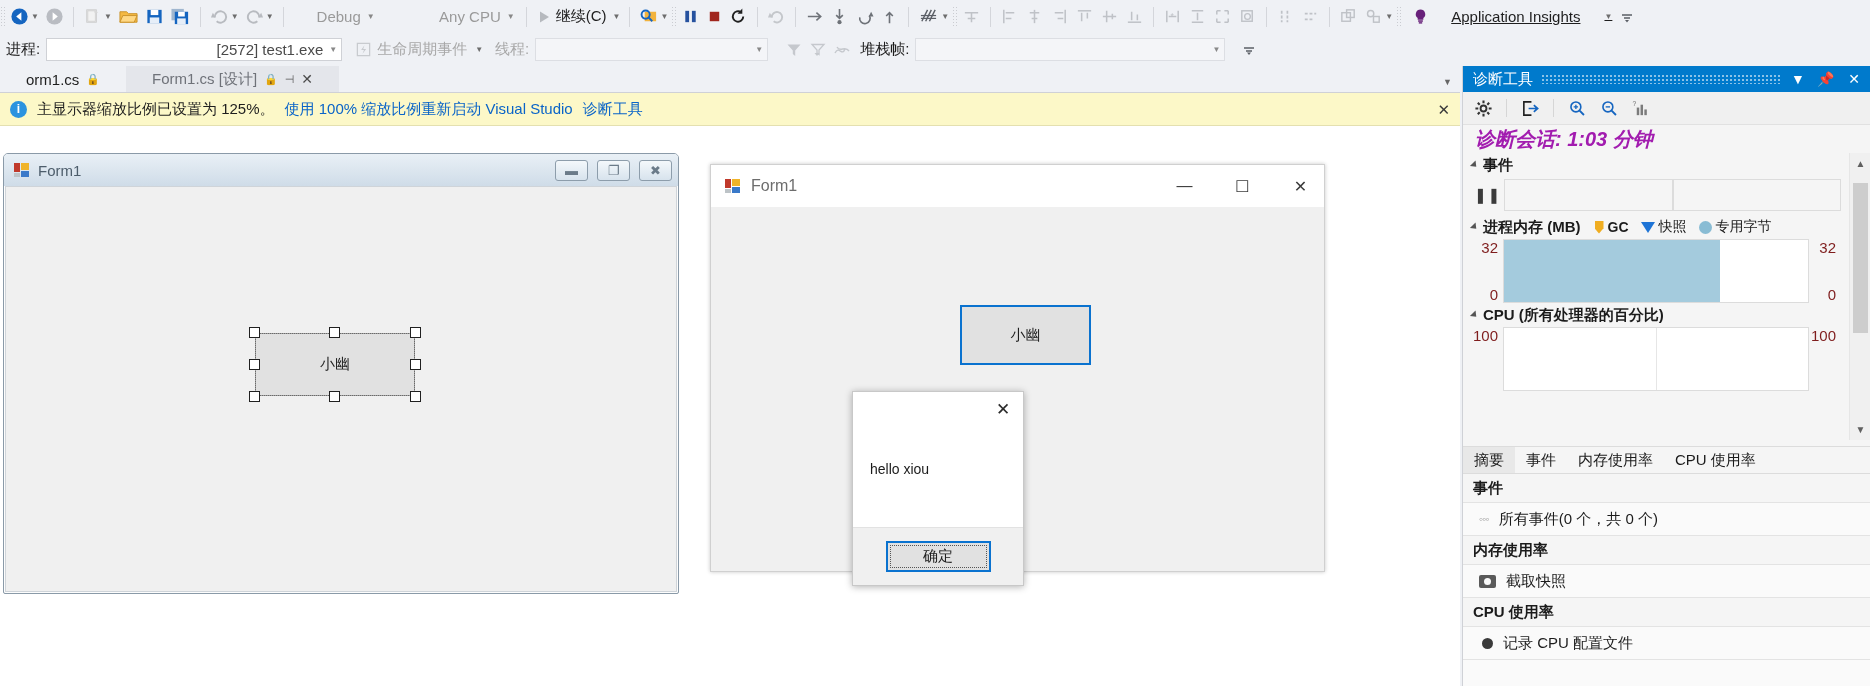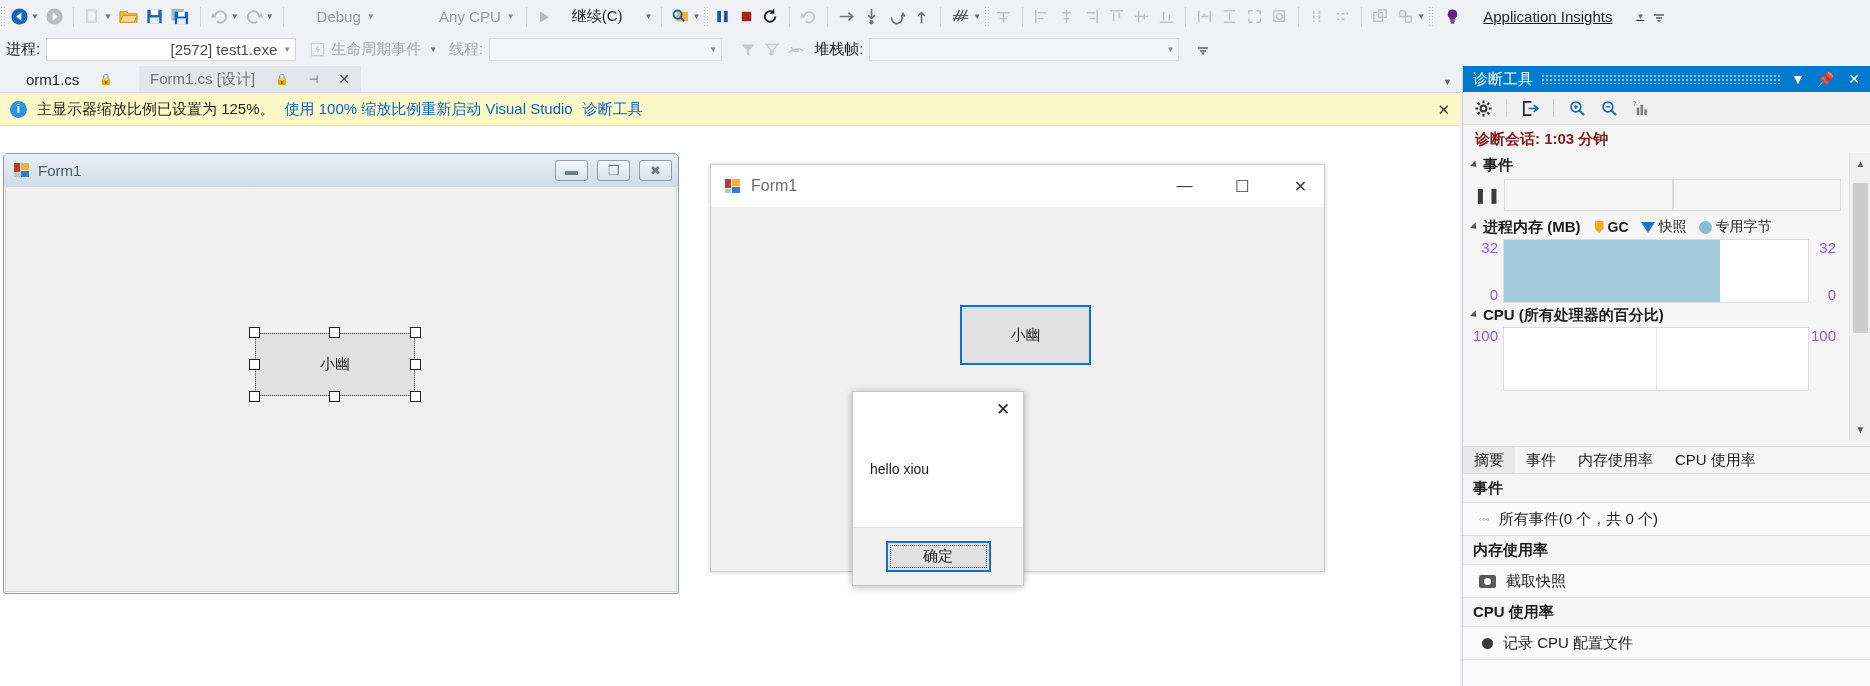--- a/index.html
+++ b/index.html
@@ -43,22 +43,22 @@
     background-size:3px 3px; opacity:.85; }
   .lbl2 { font-size:15px; color:#1e1e1e; margin:0 6px 0 2px; white-space:nowrap; }
   .lbl2.dis { color:#a8a8a8; }
 
   
   #tabstrip {
     position:absolute; left:0; top:66px; width:1460px; height:27px;
     background:#eff1f5; border-bottom:1px solid #cfd1d6;
     display:flex; align-items:flex-end;
   }
-  .tab { height:26px; display:flex; align-items:center; gap:20px;
-    padding:0 11px; font-size:15px; color:#1e1e1e;margin-left:15px; }
+  .tab { height:26px; display:flex; align-items:center; gap:7px;
+    padding:0 26px; font-size:15px; color:#1e1e1e; }
   .tab.inactive { background:#eff1f5; }
   .tab.active { background:#e4e6eb; color:#6f7279; }
   .pin-glyph { font-size:11px; color:#555; }
   .tab-x { font-size:14px; color:#4a4a4a; }
   #tabstrip-chevron { position:absolute; right:8px; bottom:5px; font-size:9px; color:#666; }
 
   
   #infobar {
     position:absolute; left:0; top:93px; width:1460px; height:33px;
     background:#fcf8c8; border-bottom:1px solid #e4e0b0;
@@ -167,22 +167,22 @@
     background-size:4px 4px; }
   .dh-btn { width:20px;height:22px;display:flex;align-items:center;
     justify-content:center;font-size:14px;color:#fff;flex:none; }
   #diag-toolbar { height:33px; background:#f0f0f0;
     border-bottom:1px solid #e1e1e1; display:flex; align-items:center;
     padding:0 6px; gap:4px; }
   .dtb { width:28px;height:26px;display:flex;align-items:center;
     justify-content:center;flex:none; }
   .dsep { width:1px;height:18px;background:#d6d6d6;margin:0 5px;flex:none; }
   #diag-session { height:28px; display:flex; align-items:center;
-    padding:0 12px; font-size:15px; font-weight:bold; color:#7f1d1d;
-    background:#f5f5f5; }
+    padding:0 12px; font-size:20px; font-weight:bold; color:#a21caf;
+    background:#f5f5f5;font-style:italic; }
   #diag-scroll-area { position:absolute; left:0; top:87px; right:21px;
     height:287px; background:#f5f5f5; }
   #diag-vscroll { position:absolute; right:0; top:87px; width:21px;
     height:287px; background:#f0f0f0; border-left:1px solid #e6e6e6; }
   .vs-arrow { width:21px;height:21px;display:flex;align-items:center;
     justify-content:center;font-size:10px;color:#606060; }
   #vs-thumb { position:absolute; left:3px; top:30px; width:15px; height:150px;
     background:#cdcdcd; }
   
   #diag-ruler { position:relative; height:26px; background:#f5f5f5;
@@ -205,21 +205,21 @@
     border-right:7px solid transparent;border-top:11px solid #1e74d6; }
   .lg-bytes { width:13px;height:13px;border-radius:50%;background:#89bcd4; }
   #events-track { margin:2px 8px 4px 8px; height:32px; display:flex;
     align-items:stretch; }
   #events-pause { width:33px; display:flex; align-items:center;
     justify-content:center; color:#3b3b3b; font-size:15px;
     font-weight:bold; letter-spacing:1px; }
   .trk-cell { flex:1; border:1px solid #dcdcdc; background:#f5f5f5; }
   .graph-row { display:flex; align-items:stretch; height:64px; margin:0 8px; }
   .gax { width:32px; display:flex; align-items:flex-start;
-    justify-content:flex-end; font-size:15px; color:#8b5cf6; padding-right:5px; }
+    justify-content:flex-end; font-size:15px; color:#7f1d1d; padding-right:5px; }
   .gax.b { align-items:flex-end; }
   .gplot { flex:1; border:1px solid #dcdcdc; background:#fff; position:relative;
     display:flex; }
   .gplot .half { flex:1; border-right:1px solid #e6e6e6; }
   .gplot .half:last-child { border-right:none; }
   #mem-fill { position:absolute; left:0; top:0; bottom:0; width:71%;
     background:#a4cbdd; }
   
   #diag-tabs { position:absolute; left:0; top:380px; right:0; height:28px;
     background:#f5f5f5; border-top:1px solid #dcdcdc;
@@ -307,21 +307,21 @@
   <div class="tb-sep"></div>
   <div class="combo flat" style="width:88px;margin-left:2px;">
     <span class="cv">Debug</span>
     <span class="ca">▼</span>
   </div>
   <div class="combo flat" style="width:140px;">
     <span class="cv">Any CPU</span>
     <span class="ca">▼</span>
   </div>
   <div class="tb-sep"></div>
-  <div class="tb-btn" style="gap:20px;">
+  <div class="tb-btn" style="gap:4px;">
     <svg width="16" height="16" viewBox="0 0 16 16">
         <path d="M4 2.5 L13 8 L4 13.5 Z" fill="#b6b9be"></path>
       </svg>
     <span class="tb-label">继续(C)</span>
     <span class="tb-caret">▼</span>
   </div>
   <div class="tb-sep"></div>
   <div class="tb-btn">
     <svg width="19" height="19" viewBox="0 0 20 20">
         <rect x="6" y="5" width="12" height="10" fill="#f2b33d"></rect>
@@ -491,21 +491,21 @@
   <div class="tb-btn">
     <svg width="16" height="16" viewBox="0 0 16 16">
         <path d="M3 6h10M5 9h6" stroke="#5b5f66" stroke-width="1.4"></path>
         <path d="M6 11l2 2.5 2-2.5z" fill="#5b5f66"></path>
       </svg>
   </div>
 </div>
 
 <div id="toolbar-row2">
   <span class="lbl2" style="margin-left:6px;">进程:</span>
-  <div class="combo whitebox" style="width:250px;">
+  <div class="combo whitebox" style="width:296px;">
     <span class="cv">[2572] test1.exe</span>
     <span class="ca">▼</span>
   </div>
   <div style="width:9px;"></div>
   <div class="tb-btn">
     <svg width="17" height="17" viewBox="0 0 18 18">
         <rect x="2.5" y="2.5" width="13" height="13" fill="none" stroke="#c7cace" stroke-width="1.3"></rect>
         <path d="M10 4.5L6.5 9.5h3L8 13.5 11.8 8.4H8.7z" fill="#c7cace"></path>
       </svg>
   </div>

